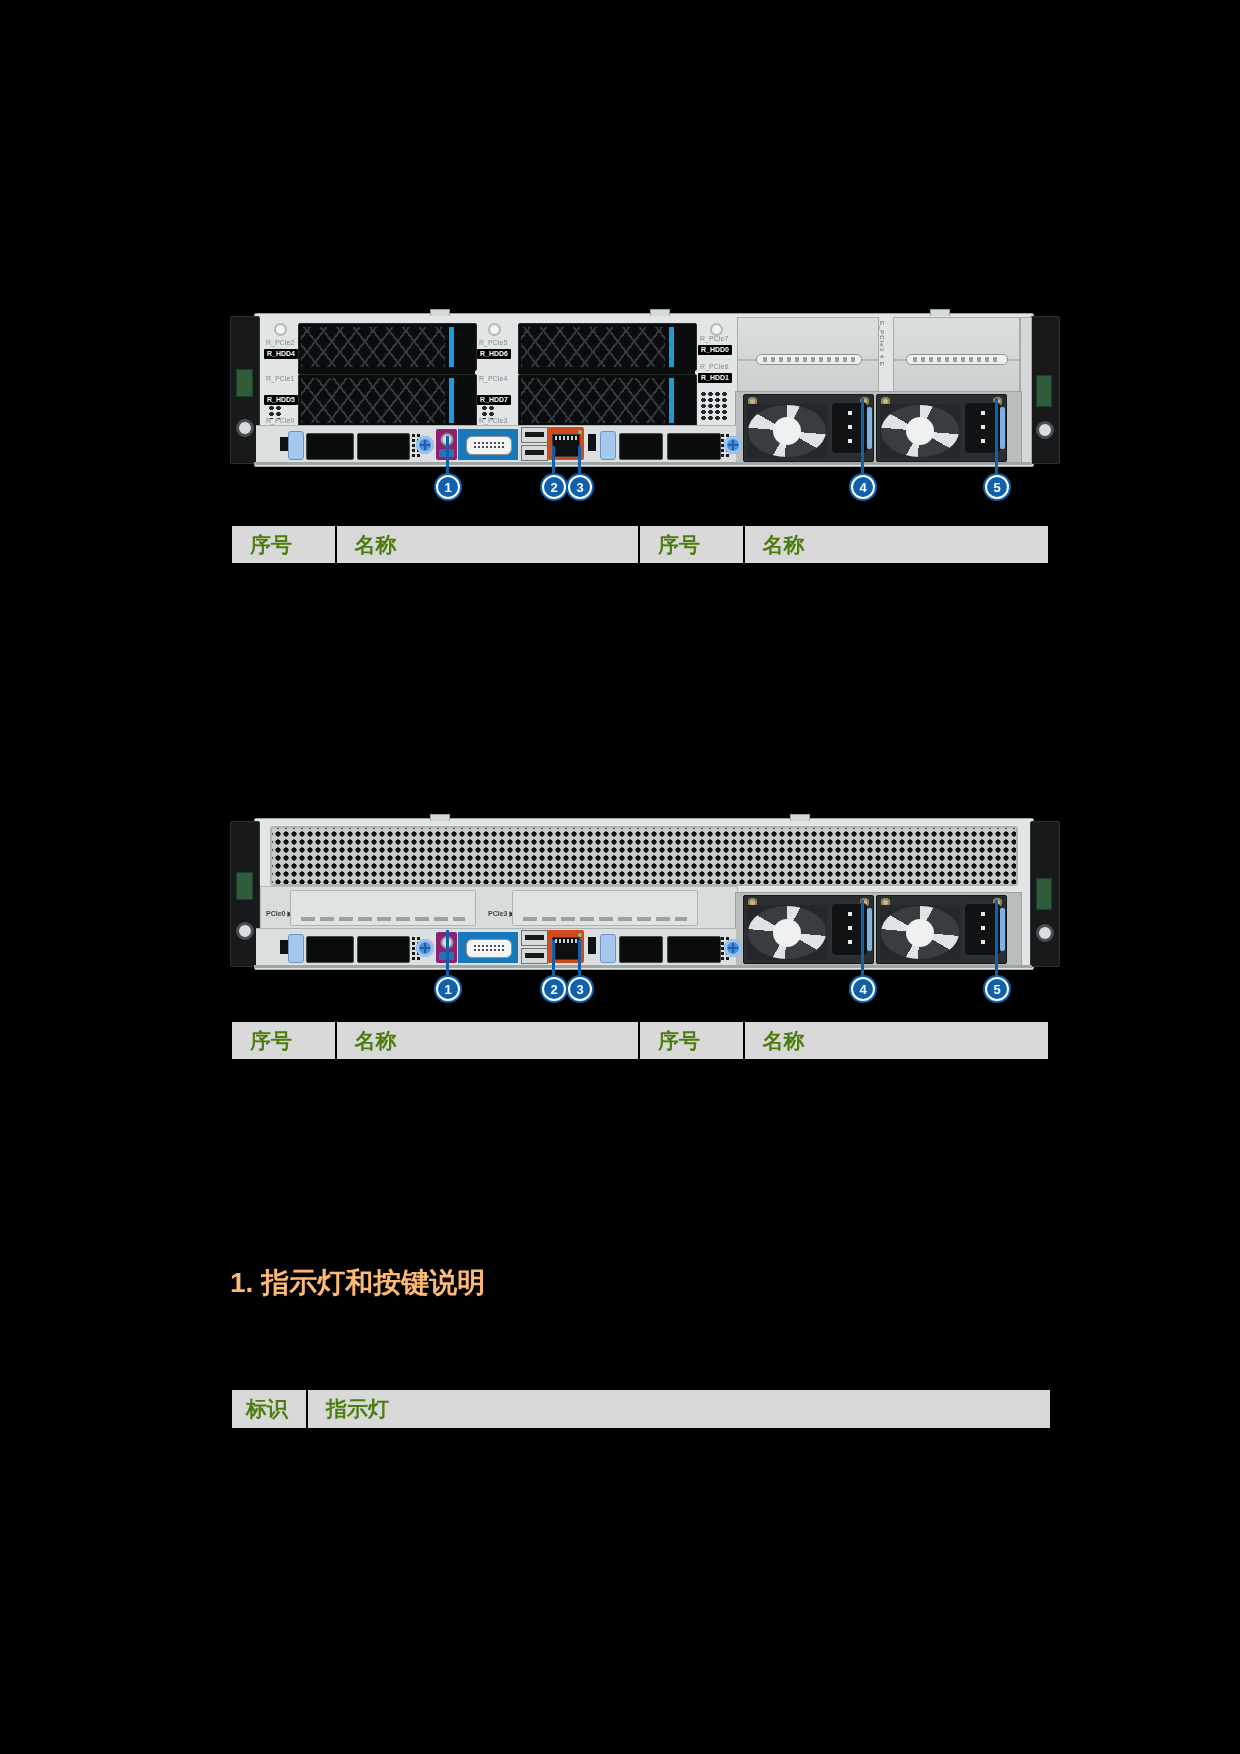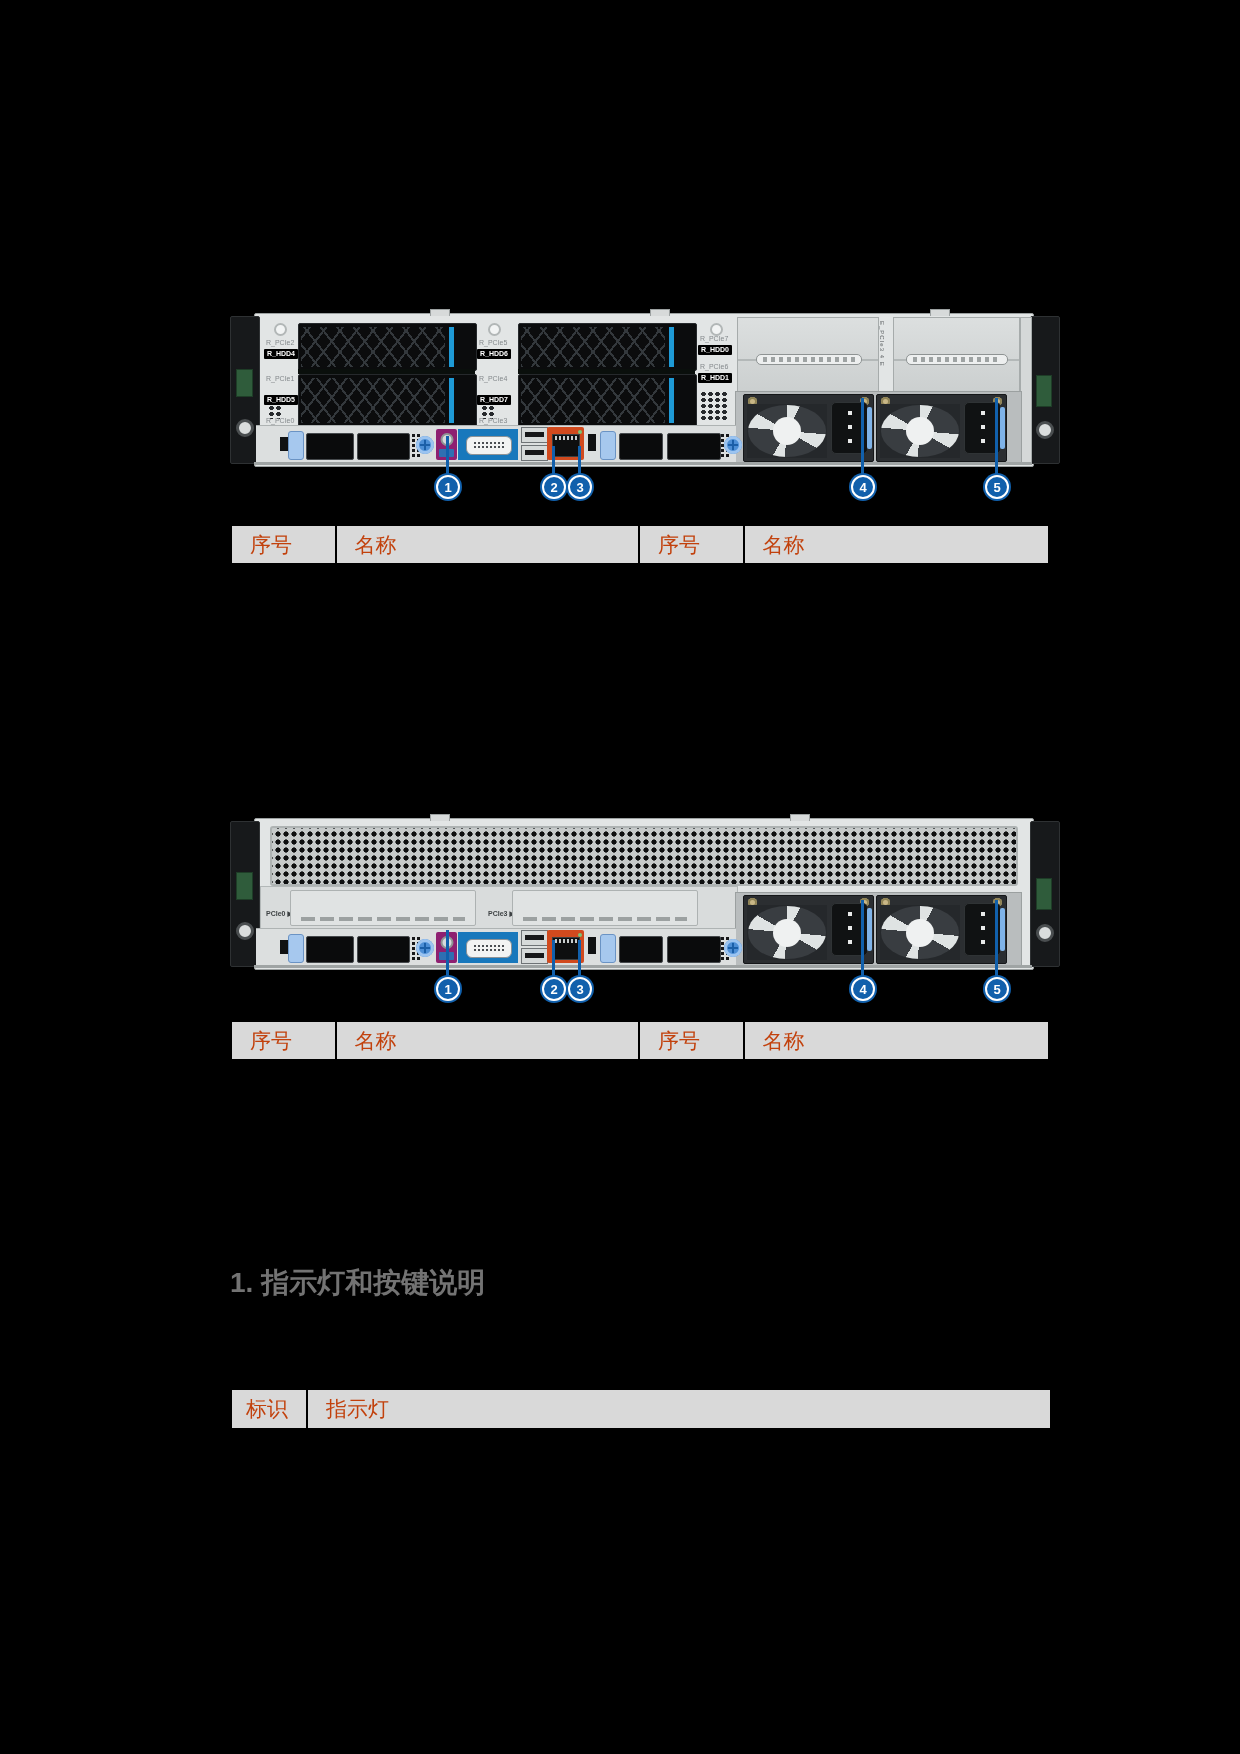--- a/index.html
+++ b/index.html
@@ -82,24 +82,24 @@
      background:repeating-linear-gradient(90deg,#9CA1A1 0 14px,transparent 14px 19px);}
   .slotlbl{position:absolute;font-size:7px;font-weight:bold;color:#3E4244;white-space:nowrap;}
   .pillv{position:absolute;width:6px;height:26px;background:#E8EAEA;border:1px solid #919696;border-radius:3px;}
   
   .stem{position:absolute;width:3px;background:#1160AC;}
   .cnum{position:absolute;width:20px;height:20px;border-radius:50%;background:#1160AC;border:2px solid #fff;
      box-shadow:0 0 0 2px #1160AC;color:#fff;font-weight:bold;font-size:13px;
      display:flex;align-items:center;justify-content:center;}
   
   .dtable{position:absolute;display:flex;background:#D9D9D9;border:2px solid #000;box-sizing:border-box;}
-  .dcell{display:flex;align-items:center;padding-left:18px;font-weight:normal;font-size:21px;color:#c2410c;
+  .dcell{display:flex;align-items:center;padding-left:18px;font-weight:bold;font-size:21px;color:#4d7c0f;
      border-left:2px solid #000;box-sizing:border-box;height:100%;text-align:center;}
   .dcell:first-child{border-left:none;}
-  .h1blue{position:absolute;font-size:28px;font-weight:bold;color:#737373;}
+  .h1blue{position:absolute;font-size:28px;font-weight:bold;color:#fdba74;}
 </style>
 </head>
 <body>
 
 <div class="server" style="left:230px;top:313px;height:152px;">
   <div class="chassis" style="left:24px;top:0;width:778px;height:152px;"></div>
   <div class="toptab" style="left:200px;top:-4px;width:18px;"></div>
   <div class="toptab" style="left:420px;top:-4px;width:18px;"></div>
   <div class="toptab" style="left:700px;top:-4px;width:18px;"></div>
   <div class="ear" style="left:0;top:3px;height:146px;">

